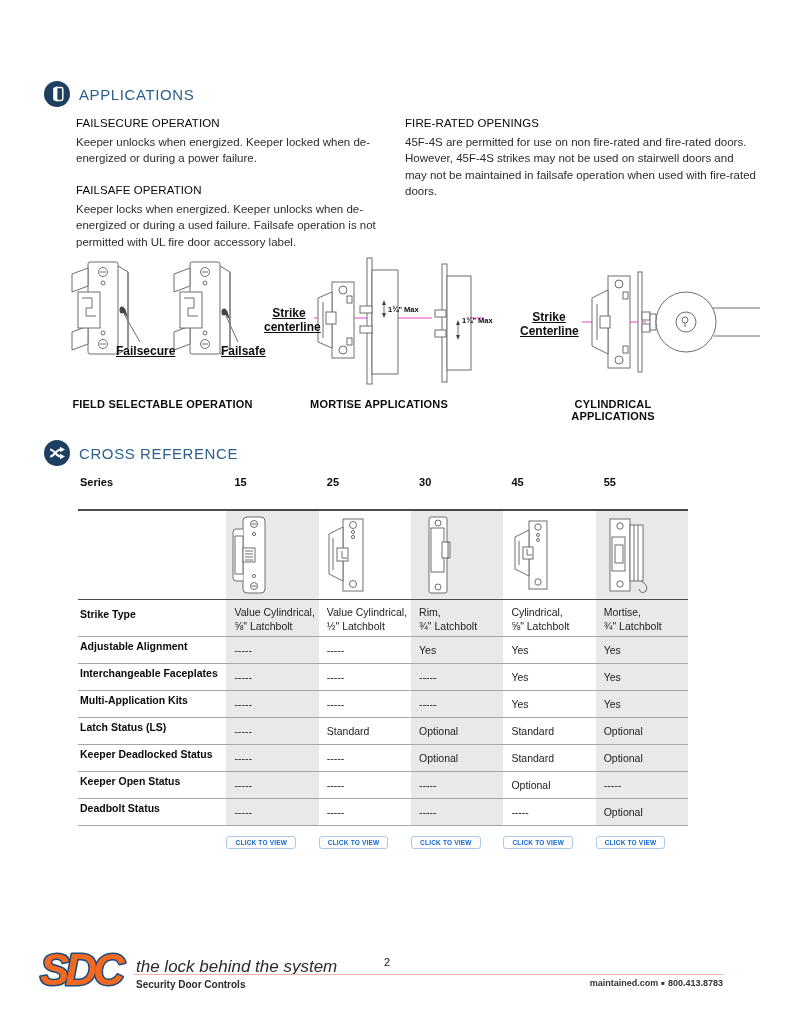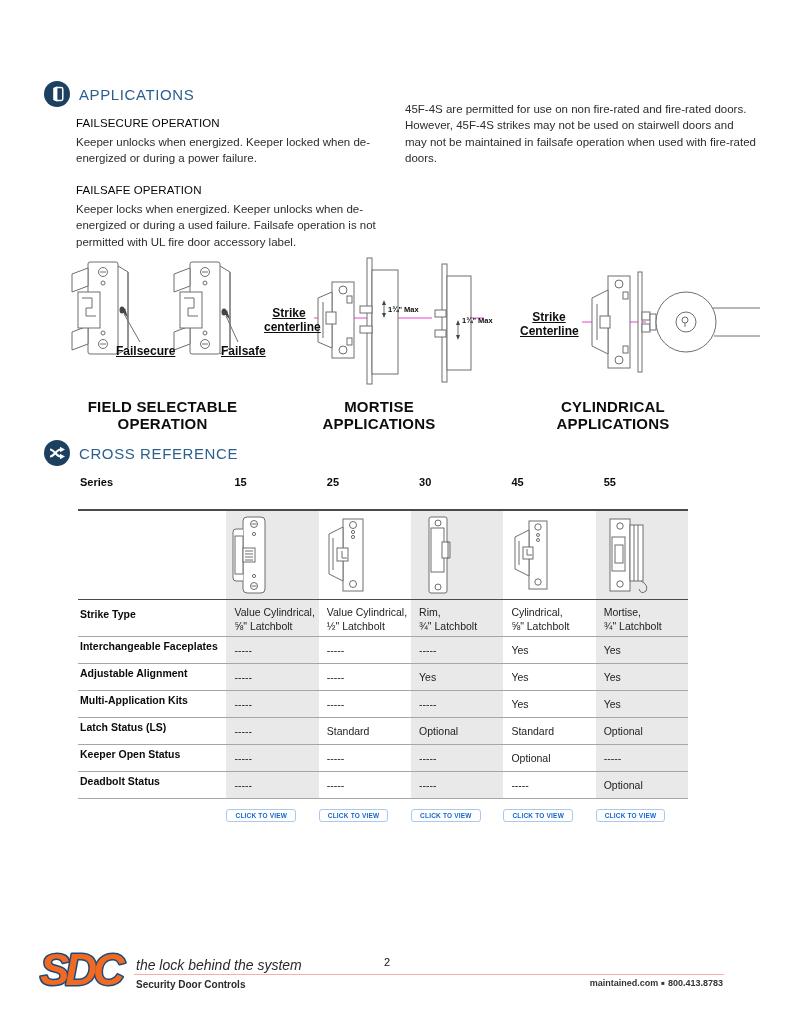--- a/index.html
+++ b/index.html
@@ -22,42 +22,42 @@
 
   
   .diag-svg{position:absolute;}
   .ln{fill:none;stroke:#6e6e6e;stroke-width:1;}
   .lnw{fill:#ffffff;stroke:#6e6e6e;stroke-width:1;}
   .dk{fill:#444;}
   .mag{stroke:#ee44cc;stroke-width:1.2;}
   .diag-label{position:absolute;font-size:12px;font-weight:bold;color:#0d0d0d;text-decoration:underline;}
   .pre{white-space:pre-line;text-align:center;}
   .dim-label{position:absolute;font-size:7.5px;font-weight:bold;color:#0d0d0d;}
-  .diag-caption{position:absolute;font-size:15px;font-weight:bold;color:#0d0d0d;text-align:center;letter-spacing:.2px;}
+  .diag-caption{position:absolute;font-size:11px;font-weight:bold;color:#0d0d0d;text-align:center;letter-spacing:.2px;}
 
   
   #xref-table{position:absolute;left:78px;top:474px;width:610px;border-collapse:collapse;table-layout:fixed;}
   #xref-table col.c0{width:148px;}
   #xref-table col.cd{width:92px;}
   #xref-table th,#xref-table td{text-align:left;vertical-align:middle;}
   #xref-table thead th{font-size:11px;color:#0a0a0a;padding:2px 0 21px 8px;border-bottom:2px solid #4a4a4a;}
   #xref-table thead th.series{padding-left:2px;}
   .r :is(th,td):nth-child(2),.r :is(th,td):nth-child(4),.r :is(th,td):nth-child(6){background:#e9e9e9;}
   .img-row td,.img-row th{height:86px;border-bottom:1.5px solid #4a4a4a;text-align:center;}
   .img-row svg{display:inline-block;vertical-align:middle;}
   .data-row th{font-size:10.5px;font-weight:bold;color:#0a0a0a;padding:3px 0 11px 2px;border-bottom:1px solid #a6a6a6;}
   .data-row td{font-size:10.5px;color:#222;padding:3px 0 3px 8px;border-bottom:1px solid #a6a6a6;}
   .strike-row td{white-space:pre-line;line-height:1.35;padding-top:5px;}
   .btn-row td{padding:5px 0 0 0;text-align:center;border:none;}
   .ctv{font-family:inherit;font-size:6.5px;font-weight:bold;color:#1266cc;background:#fff;
        border:1px solid #a9c9ef;border-radius:3px;padding:2px 8px;letter-spacing:.2px;cursor:pointer;}
 
   
   #logo-svg{position:absolute;left:38px;top:944px;}
-  #tagline{position:absolute;left:136px;top:957px;font-size:14px;font-style:italic;color:#2b2b2b;}
+  #tagline{position:absolute;left:136px;top:957px;font-size:17px;font-style:italic;color:#2b2b2b;}
   #footer-line{position:absolute;left:134px;top:974px;width:590px;height:1px;background:#f2b1a8;}
   #company{position:absolute;left:136px;top:979px;font-size:10px;font-weight:bold;color:#2b2b2b;}
   #page-num{position:absolute;left:384px;top:956px;font-size:11px;color:#111;}
   #contact{position:absolute;right:68px;top:978px;font-size:9px;font-weight:bold;color:#333;}
   #contact .sep{font-size:6px;vertical-align:1px;padding:0 3px;}
 </style>
 </head>
 <body>
 
 <div class="page">
@@ -71,20 +71,21 @@
     <h1 class="sec-title">APPLICATIONS</h1>
   </div>
 
   <div class="txt-col" id="col-left">
     <h2>FAILSECURE OPERATION</h2>
     <p>Keeper unlocks when energized. Keeper locked when de-energized or during a power failure.</p>
     <h2>FAILSAFE OPERATION</h2>
     <p>Keeper locks when energized. Keeper unlocks  when de-energized or during a  used failure. Failsafe operation is not permitted with UL fire door accessory label.</p>
   </div>
   <div class="txt-col" id="col-right">
+    <h2>FIRE-RATED OPENINGS</h2>
     <p>45F-4S are permitted for use on non fire-rated and fire-rated doors. However, 45F-4S strikes may not be used on stairwell doors and may not be maintained in failsafe operation when used with fire-rated doors.</p>
   </div>
 
   <svg class="diag-svg" style="left:62px;top:256px" width="205" height="115" viewBox="0 0 205 115">
     <g>
       <rect x="26" y="6" width="30" height="92" rx="2" class="lnw"></rect>
       <path d="M56 10 L66 16 V92 L56 98" class="ln"></path>
         <line x1="66" y1="16" x2="66" y2="92" class="ln"></line>
       <circle cx="41" cy="16" r="4.5" class="ln"></circle>
         <line x1="38" y1="16" x2="44" y2="16" class="ln"></line>
@@ -285,47 +286,55 @@
         <td>Value Cylindrical,
 ½" Latchbolt</td>
         <td>Rim,
 ¾" Latchbolt</td>
         <td>Cylindrical,
 ⅝" Latchbolt</td>
         <td>Mortise,
 ¾" Latchbolt</td>
       </tr>
       <tr class="r data-row">
+        <th>Adjustable Alignment</th>
+        <td>-----</td>
+        <td>-----</td>
+        <td>Yes</td>
+        <td>Yes</td>
+        <td>Yes</td>
+      </tr>
+      <tr class="r data-row">
         <th>Interchangeable Faceplates</th>
         <td>-----</td>
         <td>-----</td>
         <td>-----</td>
         <td>Yes</td>
         <td>Yes</td>
       </tr>
       <tr class="r data-row">
-        <th>Adjustable Alignment</th>
-        <td>-----</td>
-        <td>-----</td>
-        <td>Yes</td>
-        <td>Yes</td>
-        <td>Yes</td>
-      </tr>
-      <tr class="r data-row">
         <th>Multi-Application Kits</th>
         <td>-----</td>
         <td>-----</td>
         <td>-----</td>
         <td>Yes</td>
         <td>Yes</td>
       </tr>
       <tr class="r data-row">
         <th>Latch Status (LS)</th>
         <td>-----</td>
         <td>Standard</td>
+        <td>Optional</td>
+        <td>Standard</td>
+        <td>Optional</td>
+      </tr>
+      <tr class="r data-row">
+        <th>Keeper Deadlocked Status</th>
+        <td>-----</td>
+        <td>-----</td>
         <td>Optional</td>
         <td>Standard</td>
         <td>Optional</td>
       </tr>
       <tr class="r data-row">
         <th>Keeper Open Status</th>
         <td>-----</td>
         <td>-----</td>
         <td>-----</td>
         <td>Optional</td>

